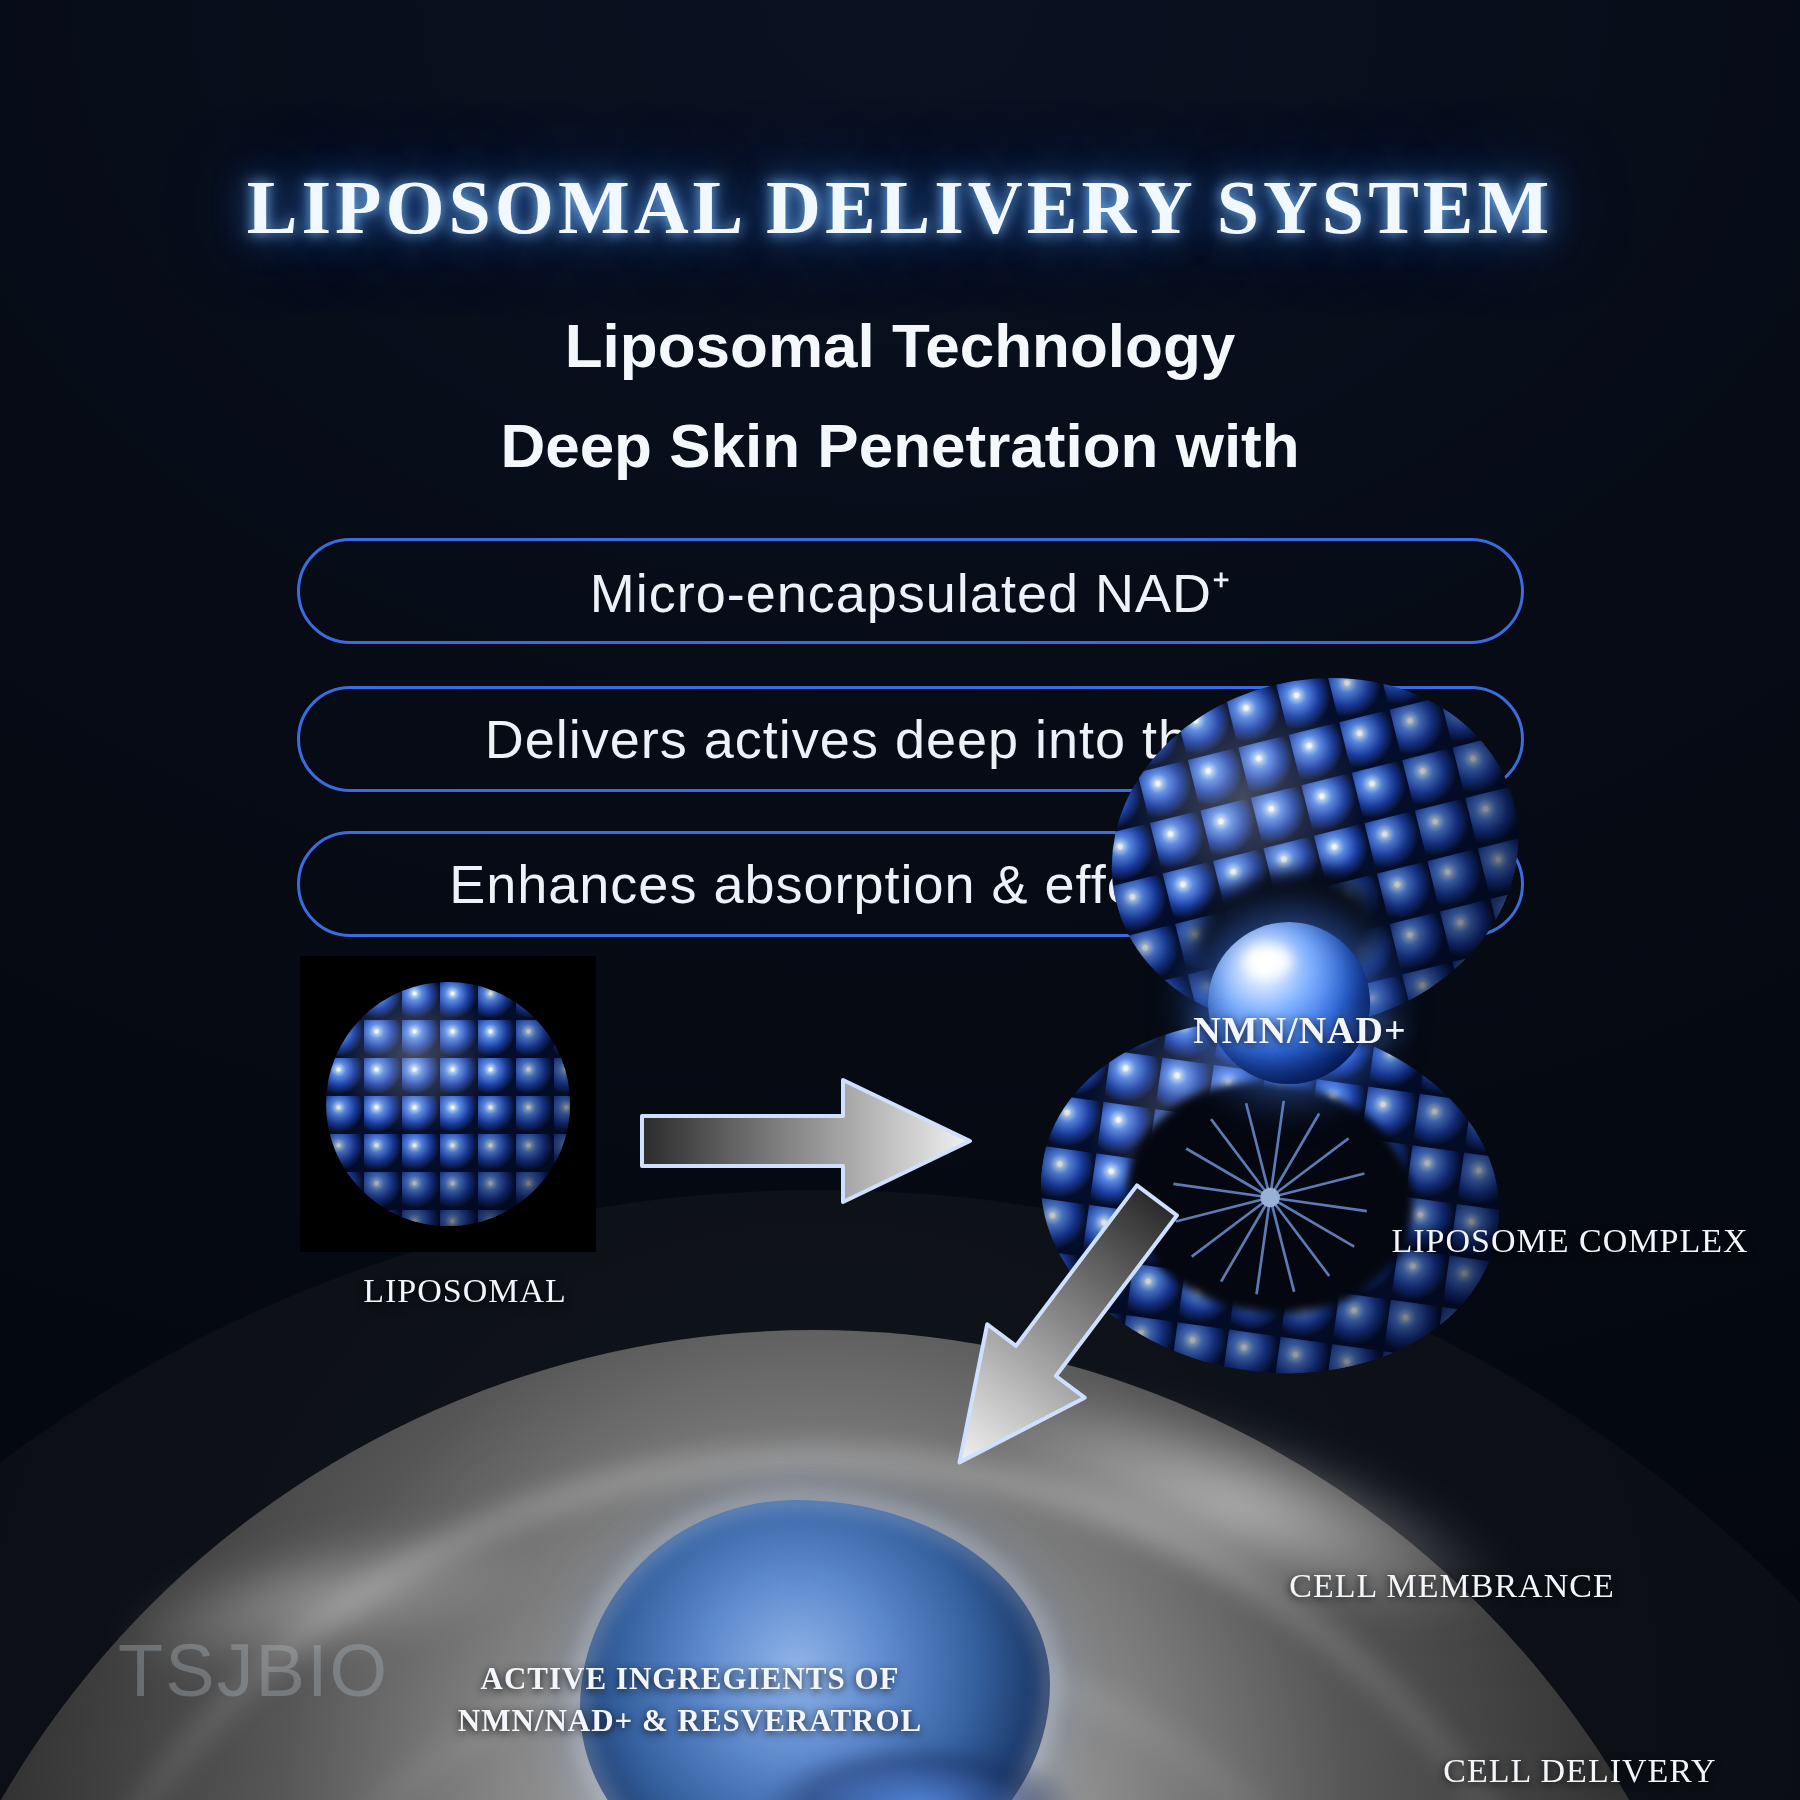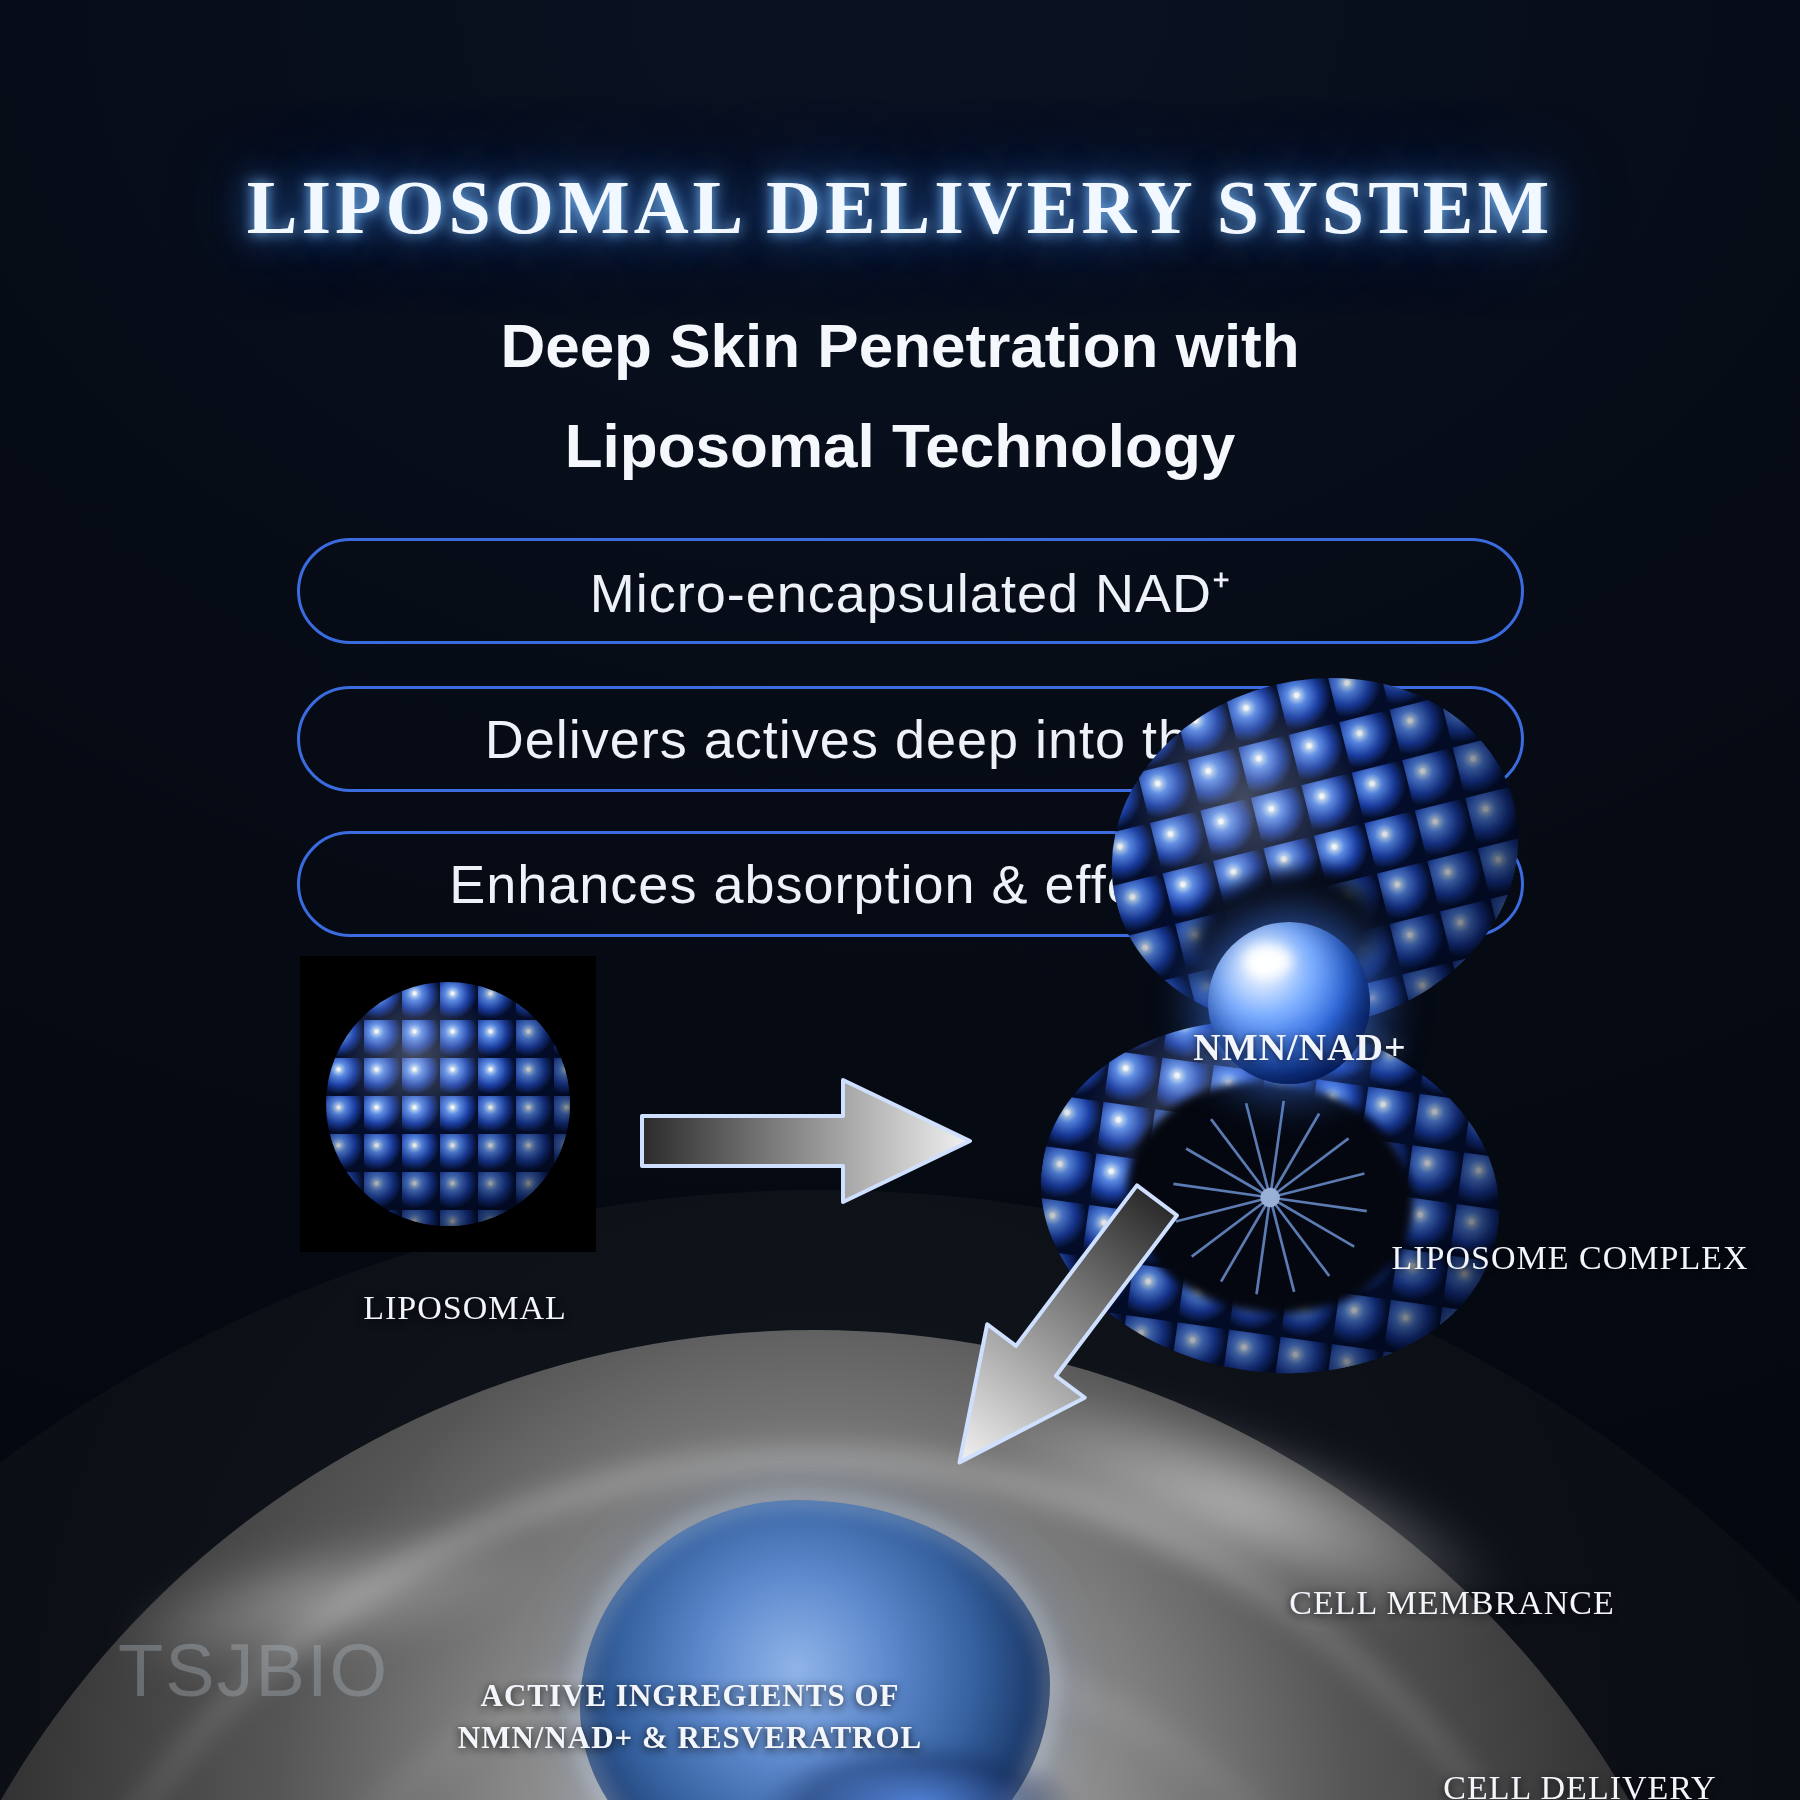--- a/index.html
+++ b/index.html
@@ -123,21 +123,20 @@
     position: absolute; left: 760px; top: 1742px; width: 320px; height: 130px; border-radius: 50%; z-index: 3;
     background: radial-gradient(closest-side, rgba(90,140,230,.85), rgba(20,40,90,.4) 70%, rgba(0,0,0,0));
     filter: blur(6px);
   }
 
   
   .lbl {
     position: absolute; font-family: "Liberation Serif", serif; color: #f2f5fa;
     text-align: center; z-index: 8; letter-spacing: 1px;
     text-shadow: 0 2px 8px rgba(0,0,0,.85);
-    margin-top: 17px;
   }
   .lbl-liposome  { left: 330px;  top: 1272px; width: 270px; font-size: 34px; }
   .lbl-nmn       { left: 1090px; top: 1008px; width: 420px; font-size: 38px; font-weight: 700;
                    text-shadow: 0 2px 8px rgba(0,0,0,.85), 0 0 18px rgba(120,170,255,.6); }
   .lbl-complex   { left: 1370px; top: 1222px; width: 400px; font-size: 34px; }
   .lbl-membrane  { left: 1252px; top: 1567px; width: 400px; font-size: 34px; }
   .lbl-active    { left: 420px;  top: 1658px; width: 540px; font-size: 31px; font-weight: 700; line-height: 42px; }
   .lbl-active span { display: block; }
   .lbl-nucleus   { left: 1380px; top: 1752px; width: 400px; font-size: 34px; }
 
@@ -154,22 +153,22 @@
 
   <div class="cell-halo"></div>
   <div class="cell-body"></div>
   <div class="fold fold-1"></div>
   <div class="fold fold-2"></div>
   <div class="nucleus"></div>
   <div class="blob2"></div>
 
   <div class="title">LIPOSOMAL DELIVERY SYSTEM</div>
   <div class="subtitle">
+    <span>Liposomal Technology</span>
     <span>Deep Skin Penetration with</span>
-    <span>Liposomal Technology</span>
   </div>
 
   <div class="pill pill-1">
     <span>Micro-encapsulated NAD⁺</span>
   </div>
   <div class="pill pill-2">
     <span>Delivers actives deep into the skin</span>
   </div>
   <div class="pill pill-3">
     <span>Enhances absorption &amp; effectiveness</span>

